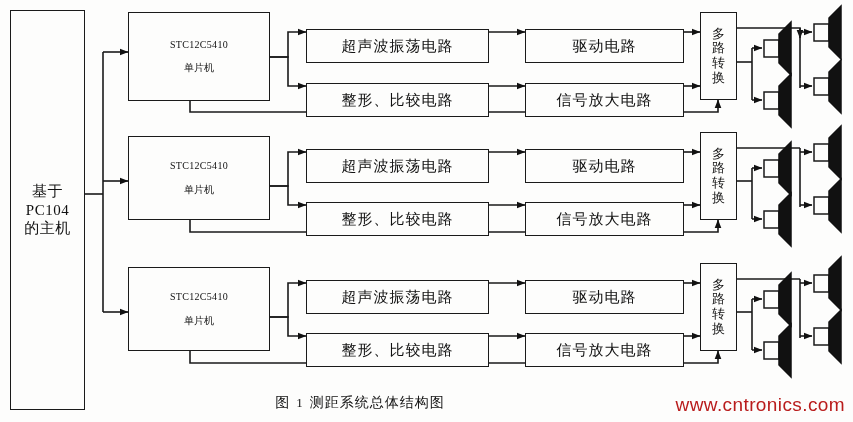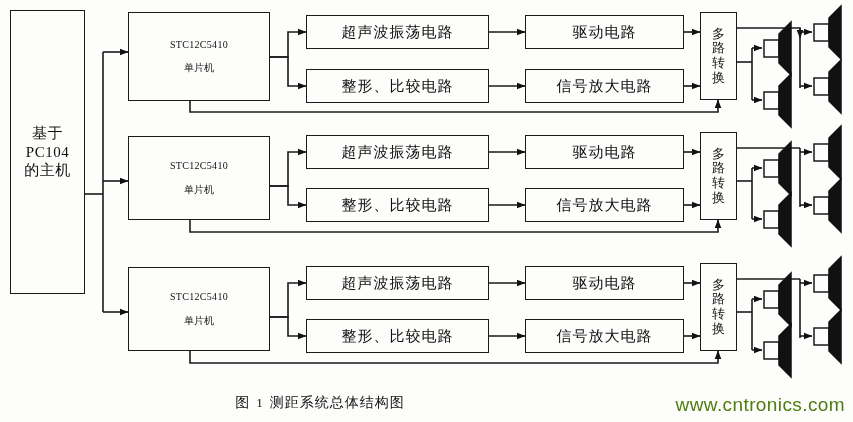--- a/index.html
+++ b/index.html
@@ -22,39 +22,40 @@
     justify-content:center;
     color:#111;
     line-height:1.25;
     text-align:center;
   }
   .host{font-size:15px;letter-spacing:.5px;}
   .host span{display:block;}
   .mcu{font-size:10px;}
   .mcu .l1{font-family:"Liberation Serif","DejaVu Serif",serif;letter-spacing:.3px;}
   .mcu .l2{margin-top:11px;}
-  .proc{font-size:15px;letter-spacing:1px;}
+  .proc{font-size:15px;letter-spacing:1px;margin-top:14px;}
   .mux{font-size:13px;line-height:1.12;letter-spacing:0;}
   .mux span{display:block;}
   svg.wires{position:absolute;left:0;top:0;width:853px;height:422px;pointer-events:none;}
   .cap{
     position:absolute;
     left:0;top:394px;width:640px;
     text-align:center;
     font-size:14px;
     color:#111;
     letter-spacing:1px;
+    padding-left:40px;
   }
   .cap .num{font-size:13px;padding:0 6px;}
   .wm{
     position:absolute;
     right:8px;bottom:6px;
     font-family:"Liberation Sans","DejaVu Sans",sans-serif;
     font-size:19px;
-    color:#4d7c0f;
+    color:#b91c1c;
     letter-spacing:.4px;
   }
 </style>
 </head>
 <body>
 
 <div id="diagram">
 
   <svg class="wires" viewBox="0 0 853 422">
     <defs>
@@ -169,21 +170,21 @@
         <rect x="814" y="275" width="15" height="17"></rect>
         <path d="M829,269 L841,257 L841,310 L829,298 z" fill="#111" stroke="#111"></path>
       </g>
       <g>
         <rect x="814" y="328" width="15" height="17"></rect>
         <path d="M829,322 L841,310 L841,363 L829,351 z" fill="#111" stroke="#111"></path>
       </g>
     </g>
   </svg>
 
-  <div class="box host" style="left:10px;top:10px;width:75px;height:284px;">
+  <div class="box host" style="left:10px;top:10px;width:75px;height:400px;">
     <span>基于</span>
     <span>PC104</span>
     <span>的主机</span>
   </div>
 
   <div class="box mcu" style="left:128px;top:12px;width:142px;height:89px;">
     <div class="l1">STC12C5410</div>
     <div class="l2">单片机</div>
   </div>
   <div class="box proc" style="left:306px;top:15px;width:183px;height:34px;">超声波振荡电路</div>

